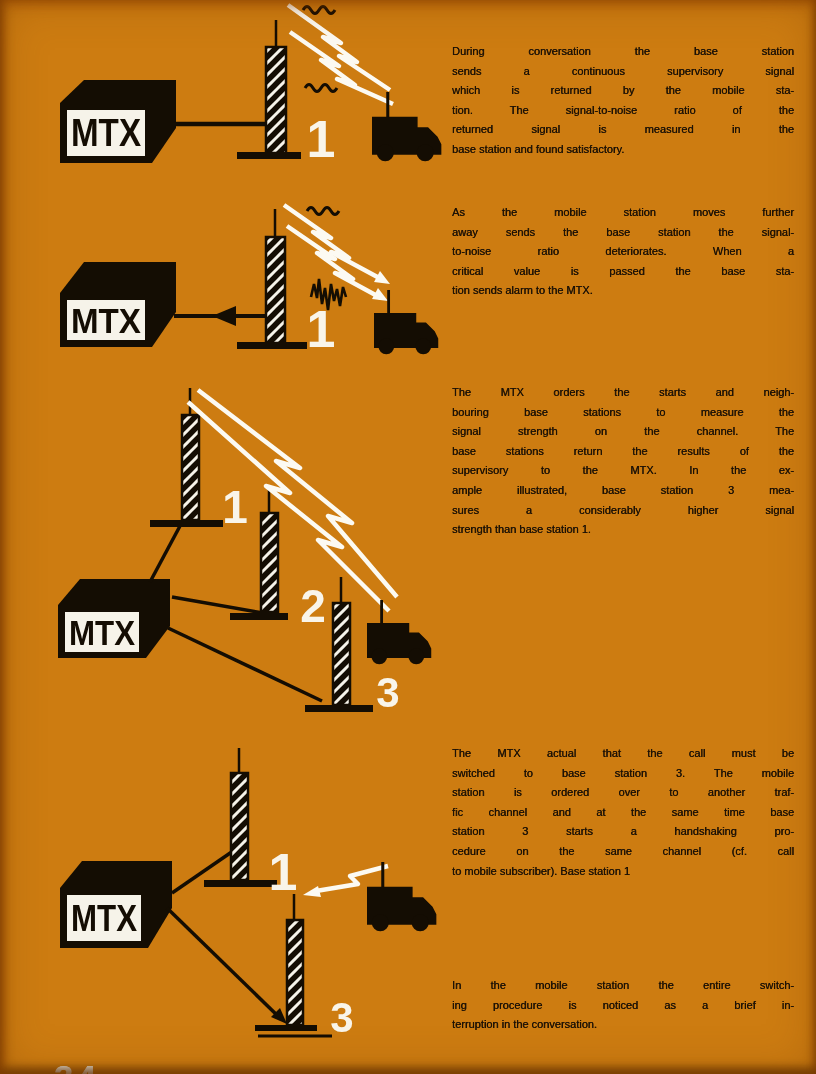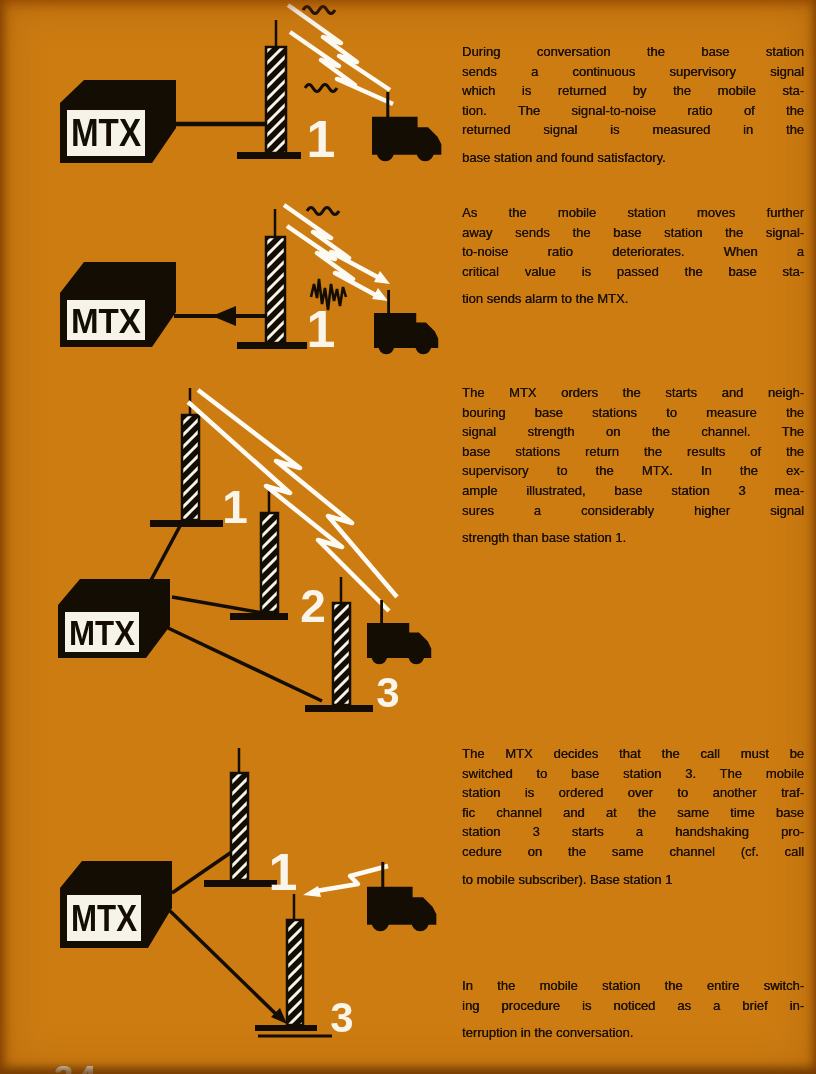--- a/index.html
+++ b/index.html
@@ -15,26 +15,26 @@
       inset 6px 0 10px rgba(130,60,0,.45),
       inset 0 8px 10px rgba(160,70,0,.30),
       inset 0 -7px 9px rgba(70,33,0,.55),
       inset -4px 0 8px rgba(130,60,0,.35);
   }
   svg.art { position:absolute; left:0; top:0; }
   .ink { fill:#140d03; }
   .ink-stroke { stroke:#140d03; fill:none; }
   .white-art { stroke:#FCFAF2; fill:none; }
   .caption {
-    position:absolute; left:462px; width:342px;
-    color:#1d1206; font-size:13px; line-height:19.6px;
+    position:absolute; left:452px; width:342px;
+    color:#1d1206; font-size:11px; line-height:19.6px;
     text-shadow:0.35px 0 0 currentColor;
   }
   .cap-line { text-align:justify; text-align-last:justify; }
-  .cap-line:last-child { text-align-last:left;margin-top:8px; }
+  .cap-line:last-child { text-align-last:left; }
   .mtx-face { fill:#F6F3E9; }
   .mtx-label {
     font-family:"Liberation Sans", sans-serif; font-weight:bold;
     fill:#140d03;
   }
   .station-number {
     font-family:"Liberation Sans", sans-serif; font-weight:bold;
     fill:#F9F5EA;
   }
   .page-num {
@@ -184,21 +184,21 @@
       <div class="cap-line">The MTX orders the starts and neigh-</div>
       <div class="cap-line">bouring base stations to measure the</div>
       <div class="cap-line">signal strength on the channel. The</div>
       <div class="cap-line">base stations return the results of the</div>
       <div class="cap-line">supervisory to the MTX. In the ex-</div>
       <div class="cap-line">ample illustrated, base station 3 mea-</div>
       <div class="cap-line">sures a considerably higher signal</div>
       <div class="cap-line">strength than base station 1.</div>
     </div>
   <div class="caption" style="top:744px">
-      <div class="cap-line">The MTX decides that the call must be</div>
+      <div class="cap-line">The MTX actual that the call must be</div>
       <div class="cap-line">switched to base station 3. The mobile</div>
       <div class="cap-line">station is ordered over to another traf-</div>
       <div class="cap-line">fic channel and at the same time base</div>
       <div class="cap-line">station 3 starts a handshaking pro-</div>
       <div class="cap-line">cedure on the same channel (cf. call</div>
       <div class="cap-line">to mobile subscriber). Base station 1</div>
     </div>
   <div class="caption" style="top:976px">
       <div class="cap-line">In the mobile station the entire switch-</div>
       <div class="cap-line">ing procedure is noticed as a brief in-</div>

